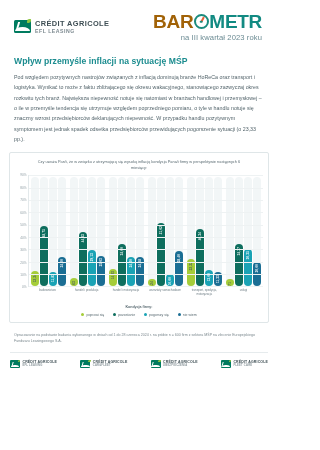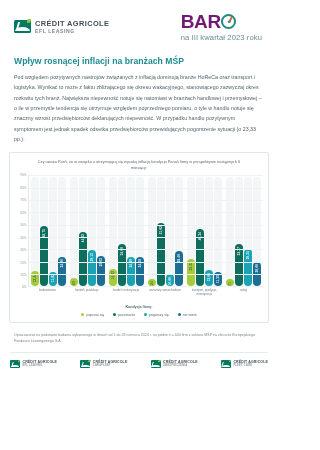--- a/index.html
+++ b/index.html
@@ -23,21 +23,21 @@
                      border-left:2.2px solid #fff; transform:skewX(-16deg); }
   .ca-mark .leaf { position:absolute; right:0px; top:-1px; width:4px; height:4px;
                    background:#8cc63f; border-radius:60% 10% 60% 10%; }
   .ca-txt { line-height:1; }
   .ca-name { font-size:7.4px; font-weight:bold; color:#3f4f55; letter-spacing:.4px; }
   .ca-sub  { font-size:5.2px; font-weight:bold; color:#7d8a90; letter-spacing:.5px; margin-top:1.5px; }
 
   .barometr-block { text-align:right; padding-right:2px; }
   .barometr-word { font-size:19px; font-weight:bold; letter-spacing:-0.3px;
                    color:#0b7d8c; line-height:1; display:flex; align-items:center; }
-  .bw-a { color:#701a75; }
+  .bw-a { color:#a16207; }
   .bw-b { color:#128a82; }
   .gauge { display:inline-block; width:15px; height:15px; border-radius:50%;
            border:2.2px solid #1b8c7e; position:relative; margin:0 .5px;
            background:#ffffff; vertical-align:middle; }
   .gauge::before { content:""; position:absolute; left:50%; top:50%;
            width:1.6px; height:6px; background:#e8613a; transform-origin: bottom center;
            transform: translate(-50%,-100%) rotate(28deg); border-radius:1px; }
   .gauge::after { content:""; position:absolute; left:50%; top:50%;
            width:2.6px; height:2.6px; background:#1b8c7e; border-radius:50%;
            transform:translate(-50%,-50%); }
@@ -120,26 +120,27 @@
       <div class="ca-txt">
         <div class="ca-name">CRÉDIT AGRICOLE</div>
         <div class="ca-sub">EFL LEASING</div>
       </div>
     </div>
 
     <div class="barometr-block">
       <div class="barometr-word">
         <span class="bw-a">BAR</span>
         <span class="gauge"></span>
+        <span class="bw-b">METR</span>
       </div>
       <div class="barometr-sub">na III kwartał 2023 roku</div>
     </div>
   </div>
 
-  <div class="title">Wpływ rosnącej inflacji na branżach MŚP</div>
+  <div class="title">Wpływ przemyśle inflacji na sytuację MŚP</div>
 
   <div class="body-copy">
     <p>Pod względem pozytywnych nastrojów związanych z inflacją dominują branże HoReCa oraz transport i logistyka. Wynikać to może z faktu zbliżającego się okresu wakacyjnego, stanowiącego zazwyczaj okres rozkwitu tych branż. Największa niepewność notuje się natomiast w branżach handlowej i przemysłowej – o ile w przemyśle tendencja się utrzymuje względem poprzedniego pomiaru, o tyle w handlu notuje się znaczny wzrost przedsiębiorców deklarujących niepewność. W przypadku handlu pozytywnym symptomem jest jednak spadek odsetka przedsiębiorców przewidujących pogorszenie sytuacji (o 23,33 pp.).</p>
   </div>
 
   <div class="card">
     <div class="chart-title">Czy uważa Pan/i, że w związku z utrzymującą się wysoką inflacją kondycja Pana/i firmy w perspektywie następnych 6 miesięcy:</div>
 
     <div class="plot-wrap">
       <div class="y-axis">

